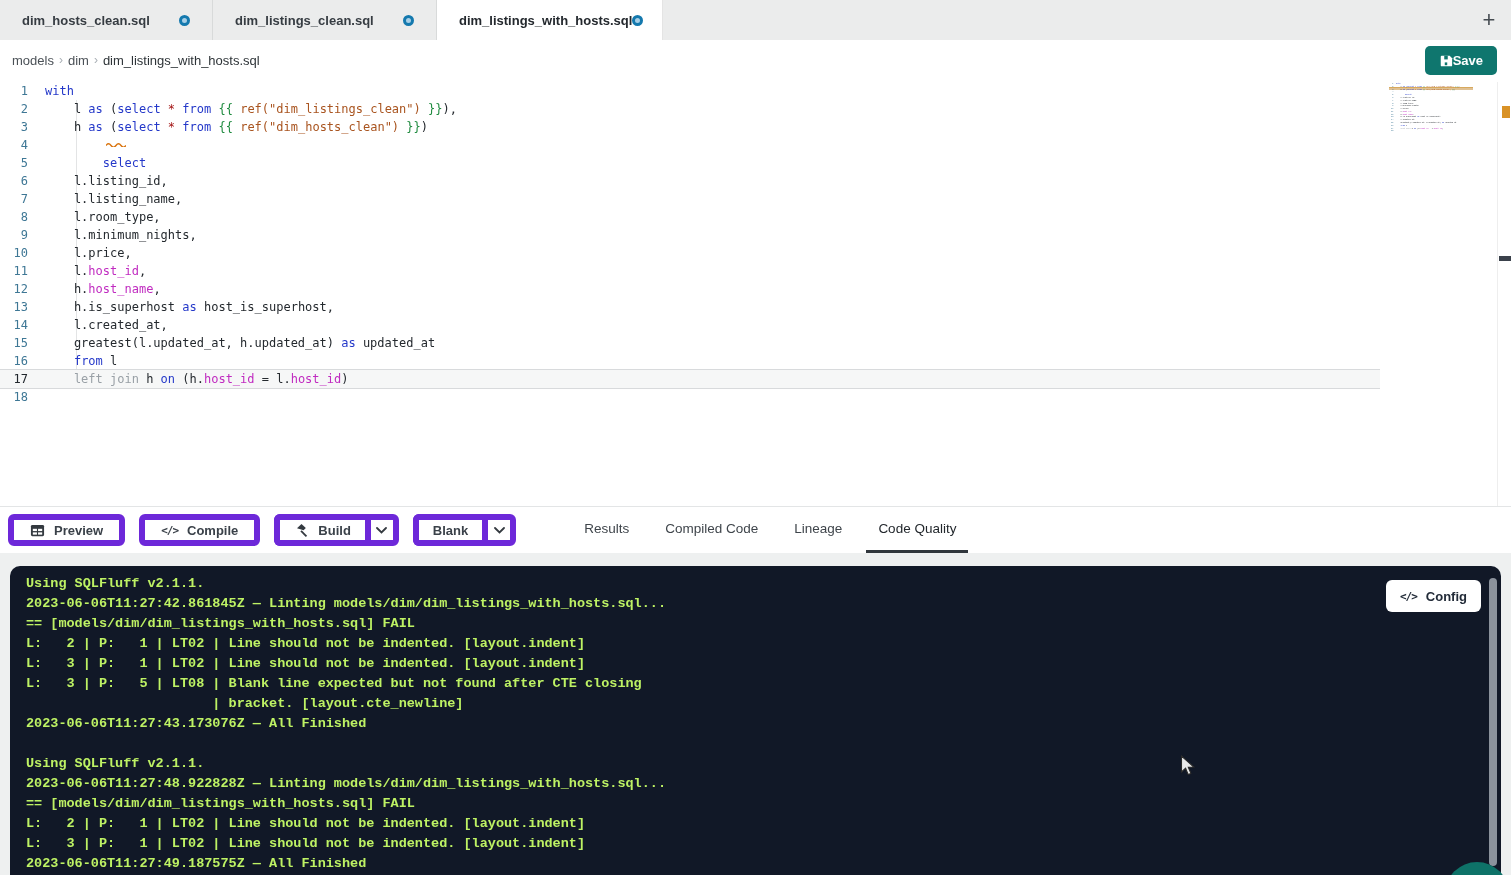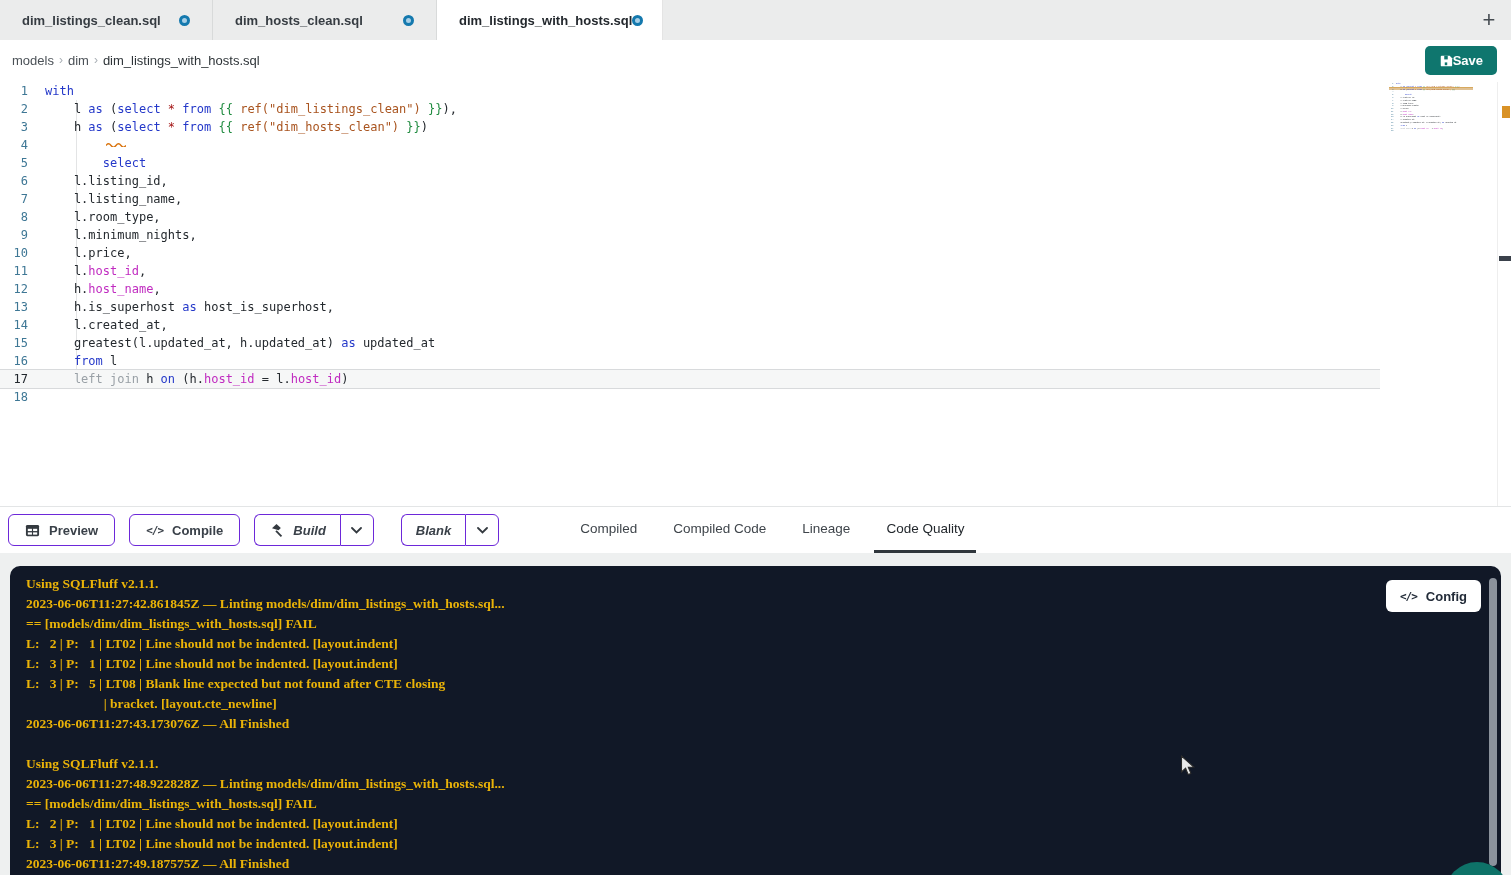--- a/index.html
+++ b/index.html
@@ -46,53 +46,53 @@
   
   .minimap{position:absolute;left:1389px;top:2px;width:84px;height:112px;overflow:hidden;cursor:pointer;}
   .mini-hl{position:absolute;left:0;top:5px;width:84px;height:3px;background:#e0c193;border-top:1px solid #d7a95f;}
   .mini-code{position:absolute;left:0;top:0;width:900px;transform:scale(0.155);transform-origin:0 0;}
   .scroll-track{position:absolute;left:1497px;top:2px;height:425px;width:0;border-left:1px solid #eeeeee;}
   .mark-warn{position:absolute;left:1502px;top:26px;width:8px;height:12px;background:#d99226;}
   .mark-cursor{position:absolute;left:1499px;top:176px;width:12px;height:5px;background:#3a414b;}
   
   .tbar-divider{position:absolute;left:0;top:506px;width:1511px;height:0;border-top:1px solid #e3e5e6;}
   .toolbar{position:absolute;left:0;top:507px;width:1511px;height:46px;background:#fff;display:flex;align-items:center;padding-left:8px;}
-  .btn,.btn-seg{height:32px;background:#fff;border:1px solid #6d28d9;display:flex;align-items:center;justify-content:center;
+  .btn,.btn-seg{height:32px;background:#fff;border:6px solid #6d28d9;display:flex;align-items:center;justify-content:center;
        gap:9px;font-size:13px;font-weight:700;color:#3a4149;cursor:pointer;}
   .btn{border-radius:6px;padding:0 16px;margin-right:14px;}
-  .btn-group{display:flex;margin-right:27px;font-style:italic;}
+  .btn-group{display:flex;margin-right:14px;}
   .btn-group .main{border-radius:6px 0 0 6px;border-right:none;padding:0 14px;}
   .btn-group .chev{border-radius:0 6px 6px 0;width:34px;}
   .icon{display:flex;align-items:center;justify-content:center;}
   .codeglyph{font-family:"DejaVu Sans Mono",monospace;font-size:11px;font-weight:700;letter-spacing:-1px;}
   .rtabs{display:flex;margin-left:42px;align-self:stretch;align-items:stretch;gap:12px;}
   .rtab{display:flex;align-items:center;padding:0 12px;font-size:13.5px;color:#3f454b;border-bottom:3px solid transparent;cursor:pointer;}
   .rtab.active{color:#23282d;border-bottom-color:#30363c;}
   
   .bottom{position:absolute;left:0;top:553px;width:1511px;height:322px;background:#eef0f0;}
   .terminal{position:absolute;left:10px;top:13px;width:1491px;height:309px;background:var(--terminal_bg);border-radius:10px 10px 0 0;overflow:hidden;}
-  .term-text{position:absolute;left:16px;top:8px;margin:0;font-family:Liberation Serif, serif;
-             font-size:13.5px;line-height:20px;font-weight:700;color:#eab308;white-space:pre;}
+  .term-text{position:absolute;left:16px;top:8px;margin:0;font-family:Liberation Mono, monospace;
+             font-size:13.5px;line-height:20px;font-weight:700;color:#bef264;white-space:pre;}
   .configbtn{position:absolute;right:20px;top:14px;height:32px;background:#fff;border-radius:6px;padding:0 14px;
              display:flex;align-items:center;gap:9px;font-size:13px;font-weight:700;color:#222b38;cursor:pointer;}
   .term-scroll{position:absolute;right:4px;top:12px;width:8px;height:288px;border-radius:4px;background:#8b929c;cursor:pointer;}
   .fab{position:absolute;left:1445px;top:862px;width:64px;height:64px;border-radius:50%;background:#0e7268;cursor:pointer;}
   .mousecursor{position:absolute;left:1180px;top:755px;pointer-events:none;}
 </style>
 </head>
 <body>
 
 <div class="tabbar">
   <div id="tabs-holder" style="display:flex;">
       <div class="tab">
+        <span>dim_hosts_clean.sql</span>
+        <span class="dot"></span>
+      </div>
+      <div class="tab">
         <span>dim_listings_clean.sql</span>
-        <span class="dot"></span>
-      </div>
-      <div class="tab">
-        <span>dim_hosts_clean.sql</span>
         <span class="dot"></span>
       </div>
       <div class="tab active">
         <span>dim_listings_with_hosts.sql</span>
         <span class="dot"></span>
       </div>
     </div>
   <div class="newtab">+</div>
 </div>
 
@@ -325,21 +325,21 @@
         <div class="btn-seg chev">
           <span class="icon">
             <svg width="11" height="7" viewBox="0 0 11 7">
               <path d="M1 1 L5.5 5.5 L10 1" fill="none" stroke="#343a40" stroke-width="1.8" stroke-linecap="round"></path>
             </svg>
           </span>
         </div>
       </div>
     </span>
   <div class="rtabs" id="result-tabs">
-      <div class="rtab">Compiled</div>
+      <div class="rtab">Results</div>
       <div class="rtab">Compiled Code</div>
       <div class="rtab">Lineage</div>
       <div class="rtab active">Code Quality</div>
     </div>
 </div>
 
 <div class="bottom">
   <div class="terminal">
     <pre class="term-text" id="termtext">Using SQLFluff v2.1.1.
 2023-06-06T11:27:42.861845Z — Linting models/dim/dim_listings_with_hosts.sql...

